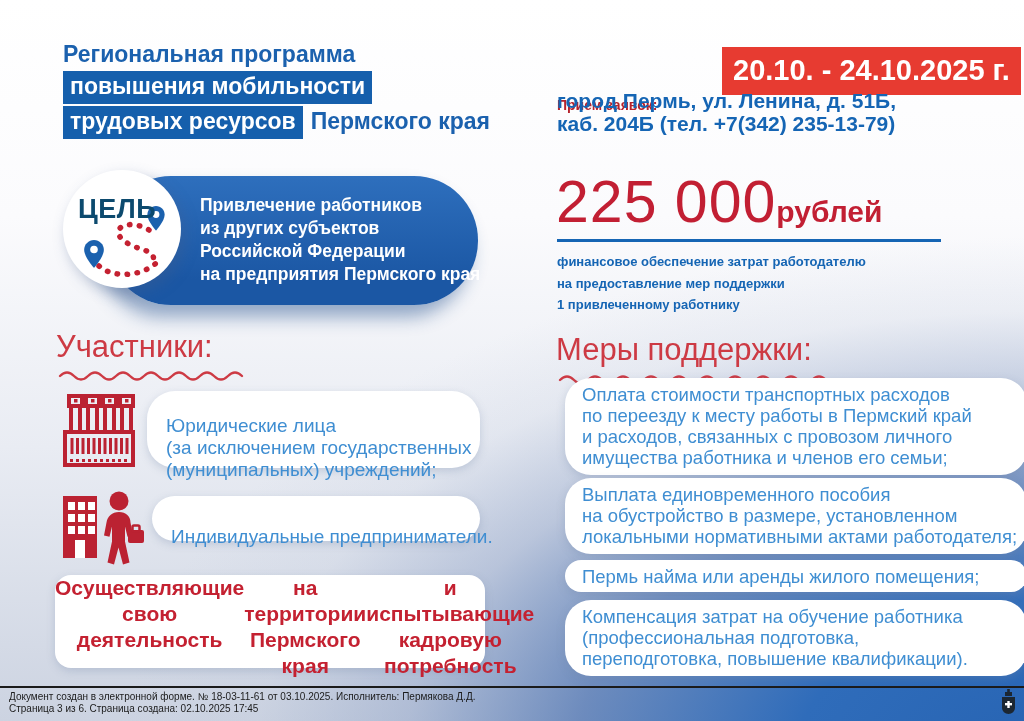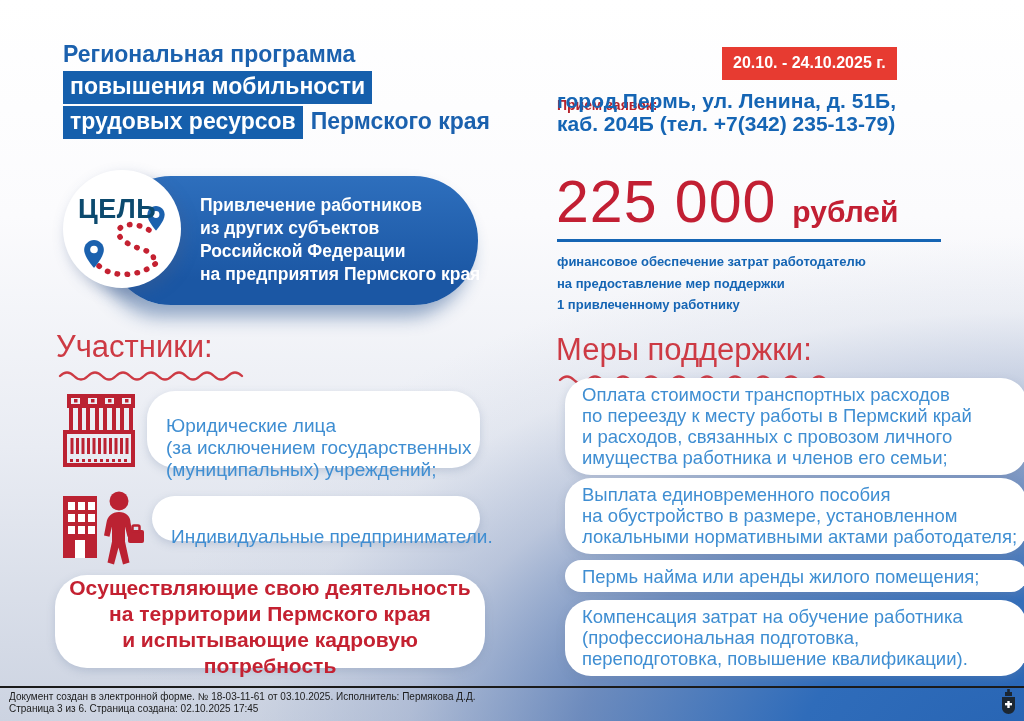--- a/index.html
+++ b/index.html
@@ -9,52 +9,52 @@
     background:
       radial-gradient(120% 95% at 102% 104%, #2764b3 0%, #2f6cba 20%, rgba(77,115,177,0.75) 38%, rgba(140,160,198,0.45) 52%, rgba(190,200,220,0.18) 64%, rgba(255,255,255,0) 75%),
       linear-gradient(180deg, #ffffff 0%, #fbfbfd 30%, #e9ecf3 62%, #ccd3e1 100%);
   }
   
   .title{position:absolute;left:63px;top:40px;font-weight:bold;font-size:23px;line-height:29px;color:#1b61ae;}
   .title .row{margin-bottom:2px;white-space:nowrap;}
   .hl{background:#155fac;color:#ffffff;padding:1px 7px 3px;display:inline-block;}
   .title .rest{margin-left:8px;}
   .apply-label{position:absolute;left:557px;top:53px;font-size:14px;font-weight:bold;color:#b5232c;white-space:nowrap;margin-top:44px;}
-  .apply-period{position:absolute;left:722px;top:47px;background:#e73b31;color:#fff;font-size:16px;font-weight:bold;padding:7px 11px 8px;white-space:nowrap;}
+  .apply-period{position:absolute;left:722px;top:47px;background:#e73b31;color:#fff;font-size:29px;font-weight:bold;padding:7px 11px 8px;white-space:nowrap;}
   .address{position:absolute;left:557px;top:89px;font-size:21px;font-weight:bold;color:#1565b4;line-height:23px;white-space:nowrap;}
   
   .goal-pill{position:absolute;left:107px;top:176px;width:371px;height:129px;border-radius:64px;
     background:linear-gradient(180deg,#2e6fbd 0%,#1b57a4 80%);z-index:1;
     box-shadow:-8px 12px 18px rgba(25,70,135,.45);}
   .goal-text{position:absolute;left:93px;top:18px;color:#fff;font-weight:bold;font-size:17.5px;line-height:23px;white-space:nowrap;}
   .goal-circle{position:absolute;left:63px;top:170px;width:118px;height:118px;border-radius:50%;background:#fff;z-index:2;
     box-shadow:4px 6px 14px rgba(70,95,140,.35);}
   .goal-badge-label{position:absolute;left:15px;top:24px;font-size:27px;font-weight:bold;color:#0c4a6e;letter-spacing:.5px;}
   .goal-route{position:absolute;left:0;top:0;width:118px;height:118px;}
   
   .amount-row{position:absolute;left:556px;top:168px;display:flex;align-items:baseline;white-space:nowrap;}
   .amount{font-size:59px;font-weight:normal;color:#c21f33;letter-spacing:1px;}
-  .currency{font-size:30px;font-weight:bold;color:#c21f33;margin-left:16px;}
+  .currency{font-size:30px;font-weight:bold;color:#c21f33;}
   .payment-divider{position:absolute;left:557px;top:239px;width:384px;height:3px;background:#1565b4;}
   .payment-desc{position:absolute;left:557px;top:251px;font-size:13px;font-weight:bold;color:#1565b4;line-height:21.5px;white-space:nowrap;}
   
   .section-heading{position:absolute;font-size:31px;color:#cd3a44;white-space:nowrap;}
   .participants-heading{left:56px;top:329px;}
   .support-heading{left:556px;top:332px;}
   .wave{position:absolute;}
   .wave-participants{left:58px;top:368px;}
   .wave-support{left:558px;top:372px;}
   
   .factory{position:absolute;left:61px;top:391px;}
   .entrepreneur{position:absolute;left:58px;top:484px;}
   .card{background:#fff;box-shadow:0 3px 8px rgba(115,135,170,.3);box-sizing:border-box;}
   .p-card1{position:absolute;left:147px;top:391px;width:333px;height:77px;border-radius:28px;display:flex;align-items:center;}
   .p-card2{position:absolute;left:152px;top:496px;width:328px;height:45px;border-radius:999px;display:flex;align-items:center;}
   .blue-lines{padding-left:19px;font-size:19px;color:#3f8ed2;line-height:22px;white-space:nowrap;margin-top:36px;}
-  .p-note{position:absolute;left:55px;top:575px;width:430px;height:93px;border-radius:32px;display:flex;flex-direction:column;
+  .p-note{position:absolute;left:55px;top:575px;width:430px;height:93px;border-radius:16px;display:flex;flex-direction:row;
     justify-content:flex-start;text-align:center;font-weight:bold;font-size:21px;color:#c42131;line-height:26px;}
   
   .s-card{position:absolute;left:545px;width:462px;border-radius:26px;color:#3f8ed2;font-size:18.5px;line-height:21px;
     padding:6px 0 7px 17px;white-space:nowrap;margin-left:20px;}
   .s-card1{top:378px;}
   .s-card2{top:478px;}
   .s-card3{top:560px;border-radius:999px;padding:6px 0 5px 17px;}
   .s-card4{top:600px;}
   
   .footer-divider{position:absolute;left:0;top:686px;width:1024px;height:2px;background:#1b1b1b;}

